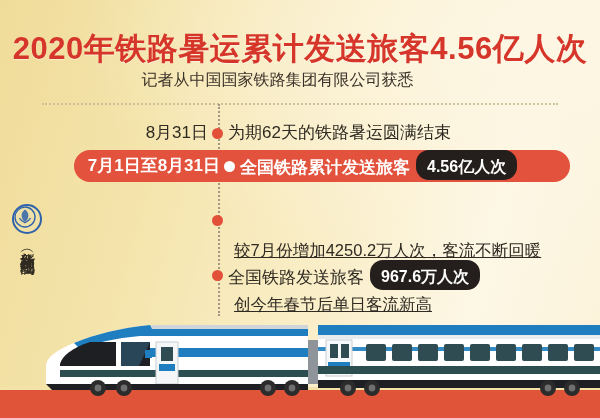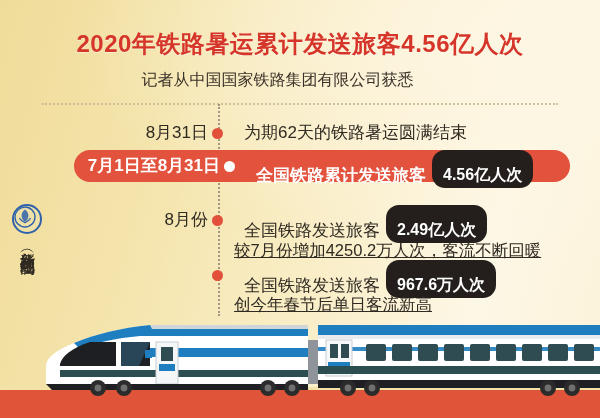--- a/index.html
+++ b/index.html
@@ -11,21 +11,21 @@
   }
   #poster{
     position:relative;width:600px;height:418px;overflow:hidden;
     background:
       radial-gradient(ellipse 120% 90% at 88% 10%, #fdf6e2 0%, rgba(253,246,226,0) 62%),
       linear-gradient(105deg,#f0dc9a 0%, #f4e4ab 26%, #faefcb 58%, #fdf7e6 78%, #fbf2d8 100%);
   }
   
   .title{
     position:absolute;left:0;top:28px;width:600px;text-align:center;
-    font-size:24px;font-weight:bold;color:#d6352a;letter-spacing:.5px;
+    font-size:31px;font-weight:bold;color:#d6352a;letter-spacing:.5px;
     text-shadow:0 1px 0 rgba(255,255,255,.45);
     white-space:nowrap;
   }
   .subtitle{
     position:absolute;left:0;top:70px;width:555px;text-align:center;
     font-size:16px;color:#3a3128;white-space:nowrap;
   }
   .divider{
     position:absolute;left:42px;top:103px;width:516px;height:0;
     border-top:2px dotted #c9b893;opacity:.85;
@@ -38,40 +38,40 @@
   .row{position:absolute;left:0;width:600px;height:30px;}
   .row .date{
     position:absolute;right:392px;top:0;height:30px;line-height:30px;
     font-size:17px;color:#2f2a22;white-space:nowrap;text-align:center;
   }
   .row .dot{
     position:absolute;left:212px;top:10px;width:11px;height:11px;
     border-radius:50%;background:#e2503a;
   }
   .row .txt{
-    position:absolute;left:244px;top:0;height:30px;line-height:30px;
+    position:absolute;left:228px;top:0;height:30px;line-height:30px;
     font-size:17px;color:#2f2a22;white-space:nowrap;
   }
   .subline{
     position:absolute;left:234px;height:28px;line-height:28px;
     font-size:16.5px;color:#2f2a22;white-space:nowrap;text-decoration:underline;
   }
   
   .row.hl{height:22px;margin-left:12px;}
   .hl .bar{
     position:absolute;left:62px;top:0;width:496px;height:32px;
     border-radius:16px;background:#e2523c;
   }
   .hl .date{color:#fff;font-weight:bold;right:392px;height:32px;line-height:32px;}
   .hl .dot{background:#ffffff;top:11px;}
   .hl .txt{color:#fff;font-weight:bold;height:32px;line-height:32px;}
   
   .pill{
     display:inline-block;background:#241f1c;color:#fff;
-    border-radius:13px;padding:14px 11px 3px;margin-left:6px;
+    border-radius:13px;padding:6px 11px 3px;margin-left:6px;
     font-size:16px;font-weight:bold;line-height:21px;vertical-align:1px;
   }
   .hl .pill{font-size:16px;}
   
   .credit{
     position:absolute;left:12px;top:204px;width:30px;text-align:center;
   }
   .logo{
     width:26px;height:26px;border-radius:50%;margin:0 auto 6px;
     background:#f0e1a6;border:2px solid #2f62ab;position:relative;overflow:hidden;
@@ -113,25 +113,21 @@
   <div class="row hl" style="top:150px">
     <div class="bar"></div>
     <div class="date">7月1日至8月31日</div>
     <div class="dot"></div>
     <div class="txt">
       <span>全国铁路累计发送旅客</span><span class="pill">4.56亿人次</span>
     </div>
   </div>
 
   <div class="row" style="top:205px">
-    <div class="date">8月份</div>
-    <div class="dot"></div>
-    <div class="txt">
-      <span>全国铁路发送旅客</span><span class="pill">2.49亿人次</span>
-    </div>
+    <div class="dot"></div>
   </div>
   <div class="subline" style="top:236px">较7月份增加4250.2万人次，客流不断回暖</div>
 
   <div class="row" style="top:260px">
     <div class="dot"></div>
     <div class="txt">
       <span>全国铁路发送旅客</span><span class="pill">967.6万人次</span>
     </div>
   </div>
   <div class="subline" style="top:290px">创今年春节后单日客流新高</div>

